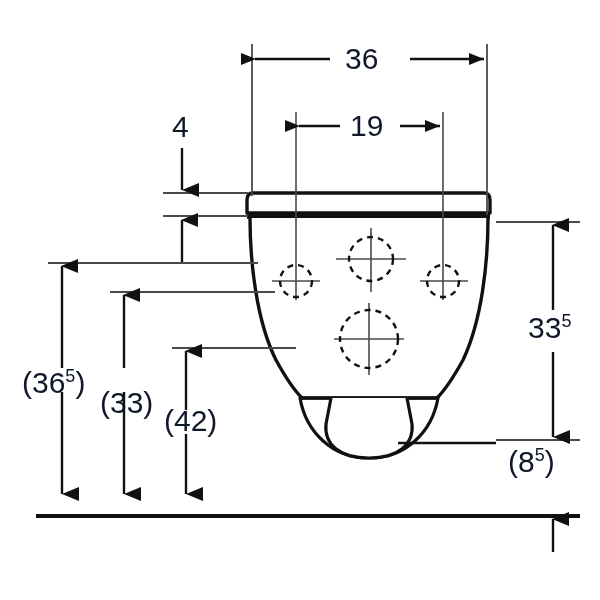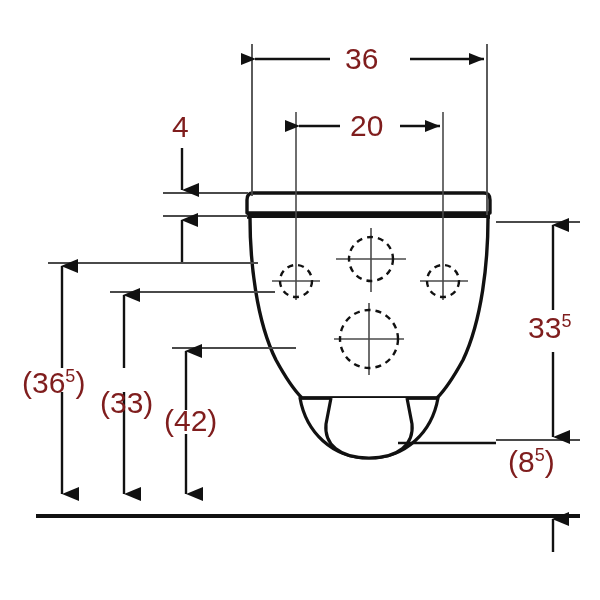--- a/index.html
+++ b/index.html
@@ -23,21 +23,21 @@
     position: absolute;
     left: 0;
     top: 0;
     width: 600px;
     height: 600px;
   }
   .dim-label {
     position: absolute;
     font-family: "Liberation Sans", sans-serif;
     font-size: 30px;
-    color: #7f1d1d;
+    color: #0f172a;
     white-space: nowrap;
     line-height: 1;
   }
   .dim-label sup {
     font-size: 0.6em;
     vertical-align: super;
     line-height: 0;
   }
 </style>
 </head>
@@ -150,21 +150,21 @@
 
     <line x1="36" y1="516" x2="580" y2="516" stroke="#111111" stroke-width="4"></line>
 
   </svg>
 
   <div class="dim-label" style="left:345px; top:44px;">
     <span>36</span>
   </div>
 
   <div class="dim-label" style="left:350px; top:111px;">
-    <span>20</span>
+    <span>19</span>
   </div>
 
   <div class="dim-label" style="left:172px; top:112px;">
     <span>4</span>
   </div>
 
   <div class="dim-label" style="left:22px; top:368px;">
     <span>(36</span><sup>5</sup><span>)</span>
   </div>
 

